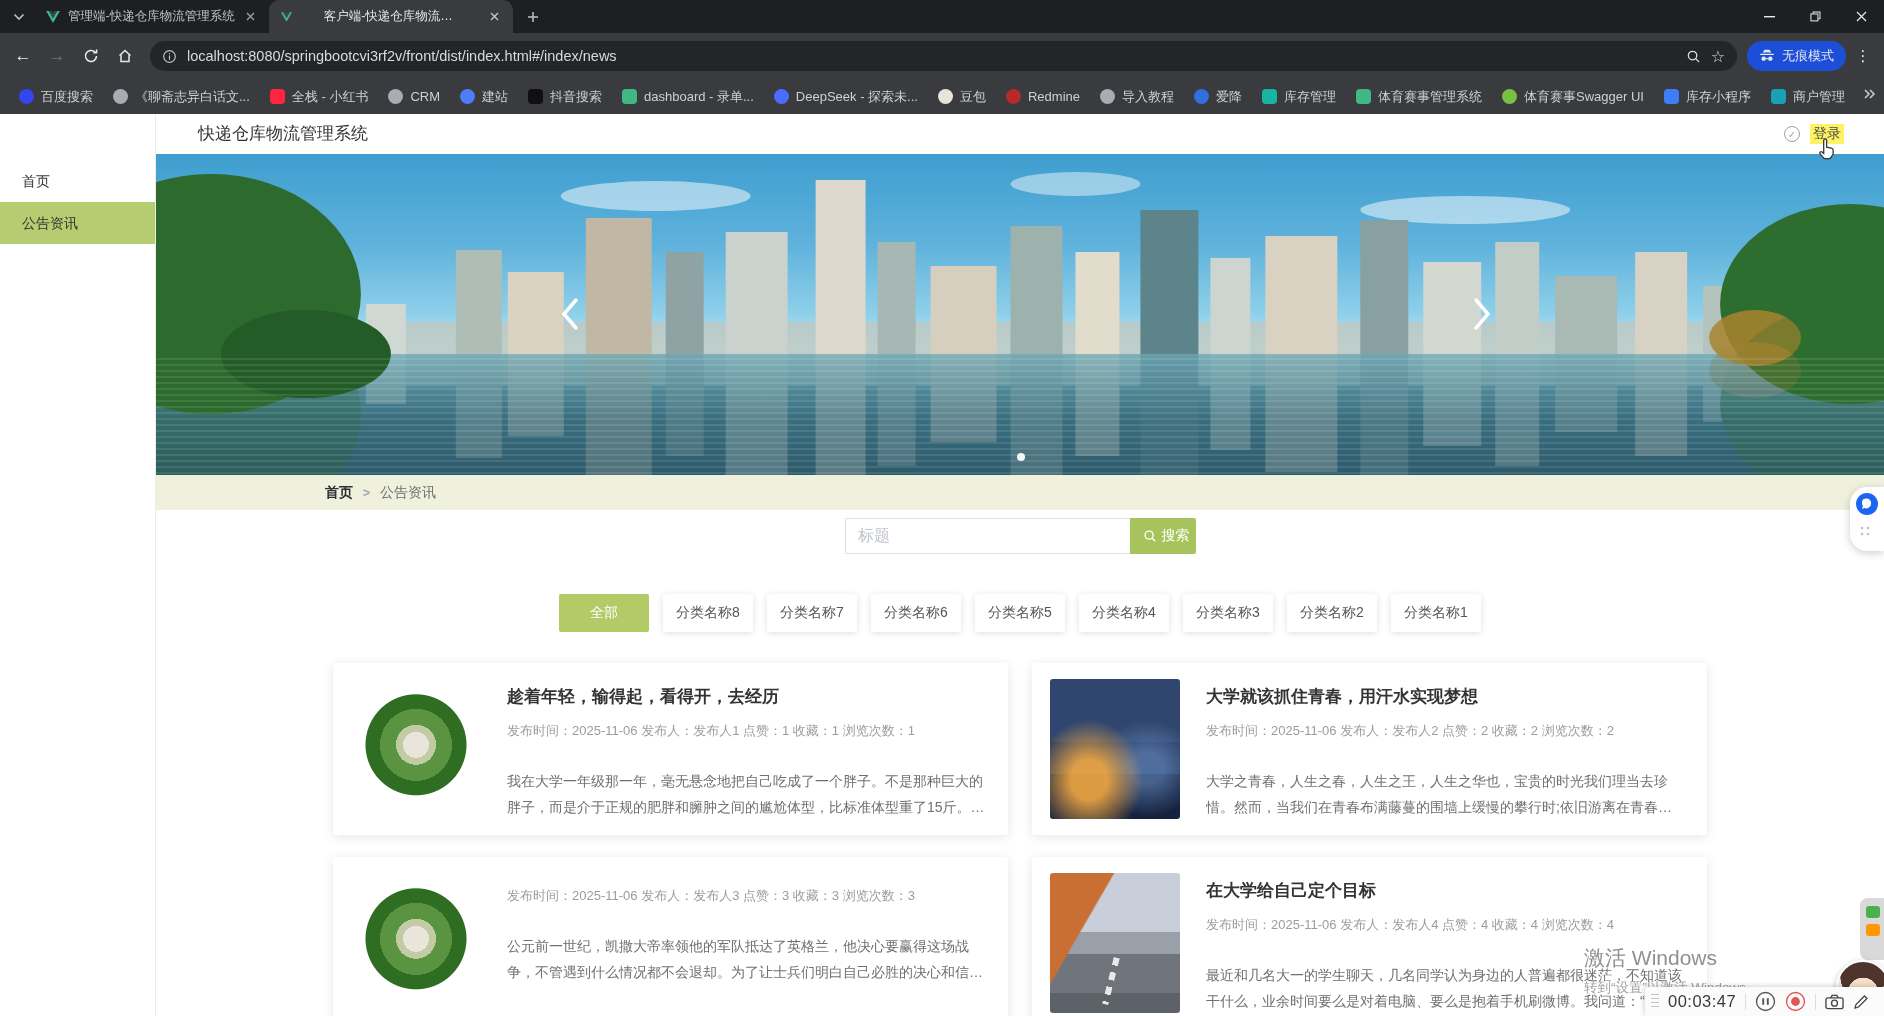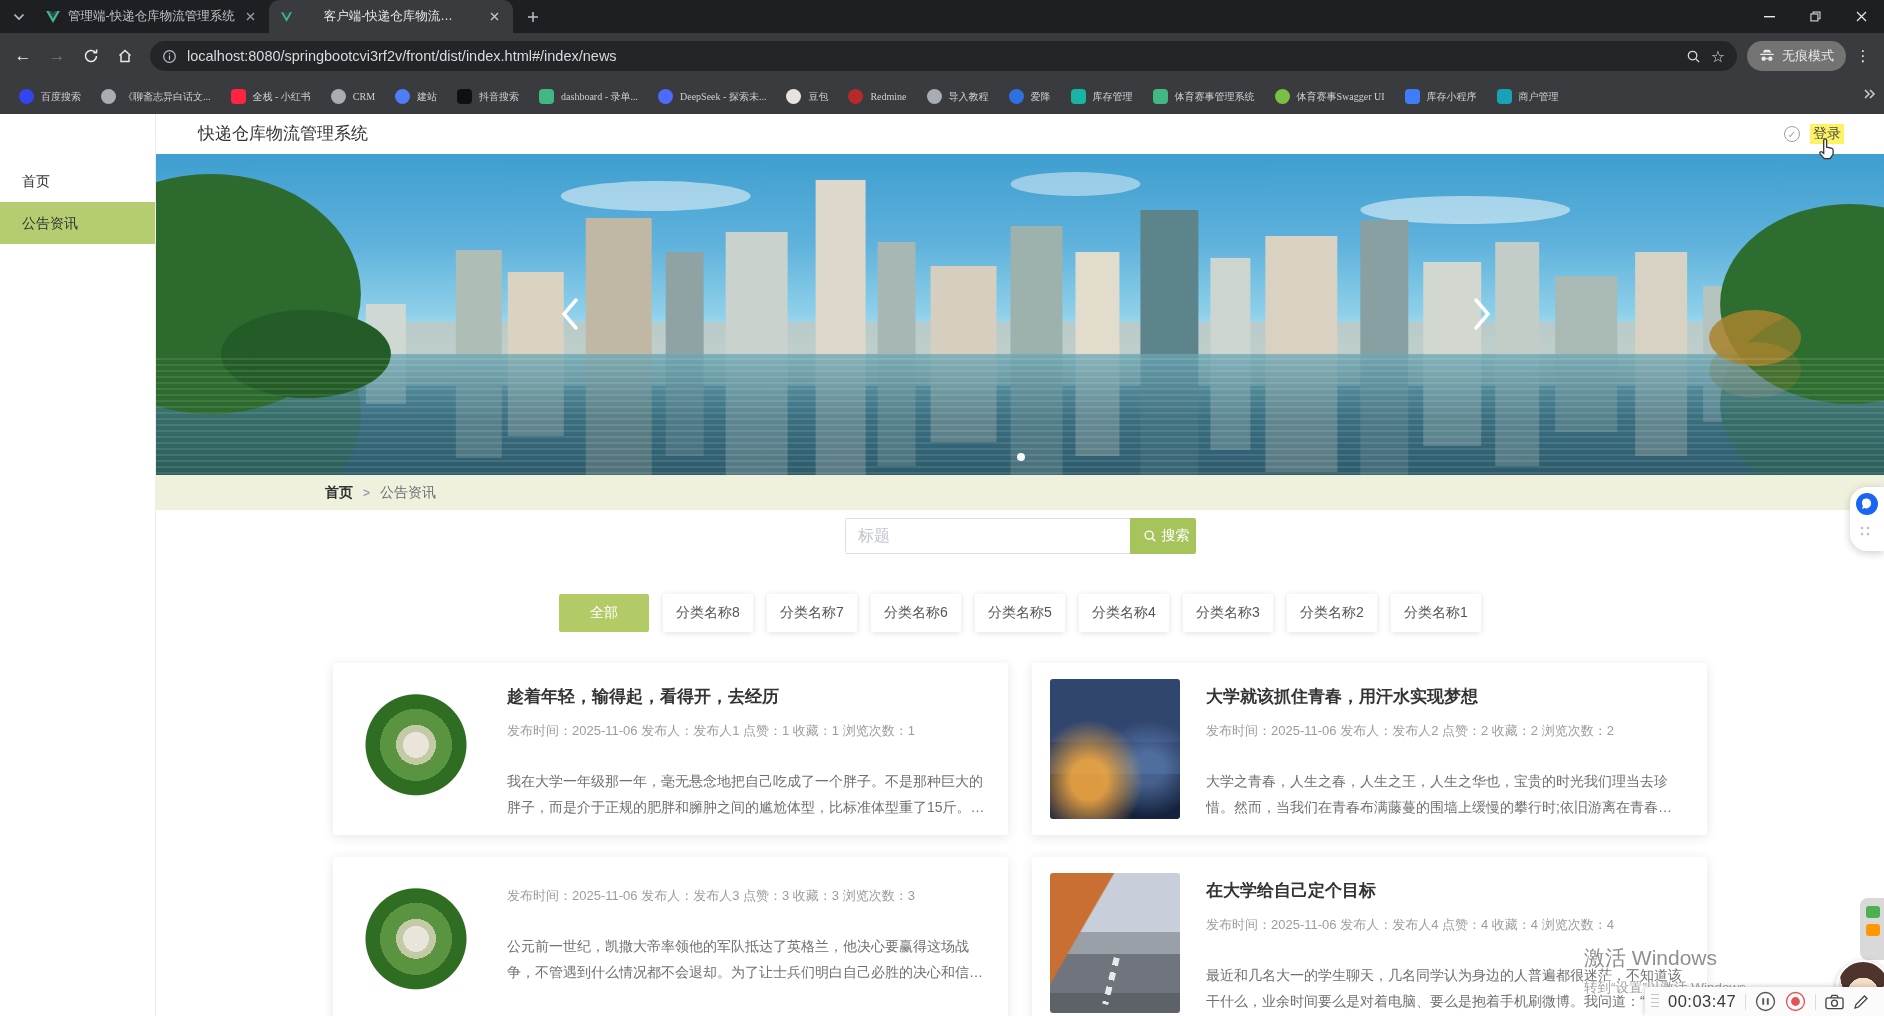--- a/index.html
+++ b/index.html
@@ -19,29 +19,29 @@
   .wctrls { position:absolute; right:0; top:0; height:33px; display:flex; }
   .wbtn { width:46px; height:33px; display:flex; align-items:center; justify-content:center; }
 
   .toolbar { position:absolute; left:0; top:33px; width:100%; height:46px; background:#3a3b3f; display:flex; align-items:center; padding:0 8px; gap:4px; }
   .navbtn { width:30px; height:30px; display:flex; align-items:center; justify-content:center; border-radius:50%; font-size:17px; color:#e8eaed; flex:none; }
   .navbtn.disabled { color:#72757a; }
   .urlbar { flex:1; height:30px; margin:0 6px; border-radius:15px; background:#232529; display:flex; align-items:center; padding:0 12px; gap:10px; min-width:0; }
   .urltext { flex:1; font-size:14.5px; color:#d7dade; white-space:nowrap; overflow:hidden; }
   .urlicon { flex:none; display:flex; align-items:center; }
   .star { font-size:16px; color:#dadce0; }
-  .incognito-chip { flex:none; height:30px; border-radius:15px; background:#737373; display:flex; align-items:center; gap:7px; padding:0 12px; }
+  .incognito-chip { flex:none; height:30px; border-radius:15px; background:#1d4ed8; display:flex; align-items:center; gap:7px; padding:0 12px; }
   .incognito-chip span { font-size:13px; color:#e8eaed; }
   .menu3 { flex:none; width:26px; text-align:center; color:#e8eaed; font-size:15px; letter-spacing:0; }
 
   .bookmarksbar { position:absolute; left:0; top:79px; width:100%; height:35px; background:#3a3b3f; box-shadow:0 1px 0 rgba(0,0,0,.35); display:flex; align-items:center; padding:0 26px 0 10px; gap:2px; overflow:hidden; }
   .bm { display:flex; align-items:center; gap:7px; height:26px; padding:0 9px; border-radius:13px; flex:none; }
   .bm .fav { width:15px; height:15px; border-radius:4px; flex:none; }
   .bm .fav.r { border-radius:50%; }
-  .bm .bl { font-size:10px; color:#cdd0d4; white-space:nowrap;font-family:Liberation Serif, serif; }
+  .bm .bl { font-size:13px; color:#cdd0d4; white-space:nowrap; }
   .bm-overflow { position:absolute; right:8px; top:8px; }
 
   
   .page { position:absolute; left:0; top:114px; width:1884px; height:902px; background:#fff; overflow:hidden; }
 
   .app-header { position:absolute; left:156px; right:0; top:0; height:40px; background:#fff; }
   .app-title { position:absolute; left:42px; top:0; line-height:40px; font-size:17px; color:#333; }
   .hdr-right { position:absolute; right:40px; top:0; height:40px; display:flex; align-items:center; gap:10px; }
   .chk-ic { width:16px; height:16px; border:1.4px solid #98a0a6; border-radius:50%; color:#98a0a6; font-size:10px; display:flex; align-items:center; justify-content:center; }
   .login { font-size:14px; color:#4a4a4a; background:#fdf263; padding:1px 3px; position:relative; }

